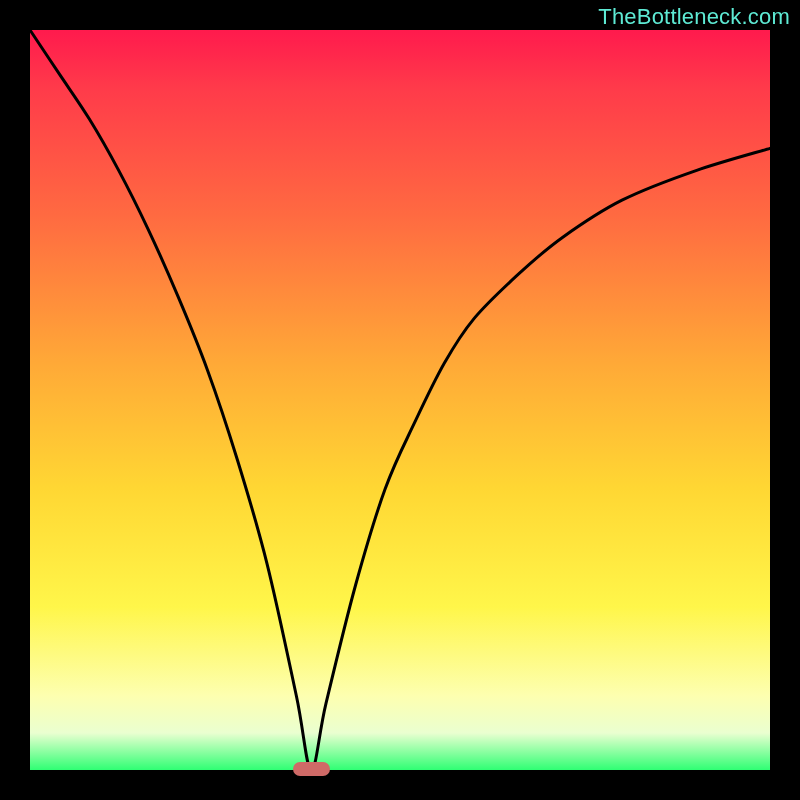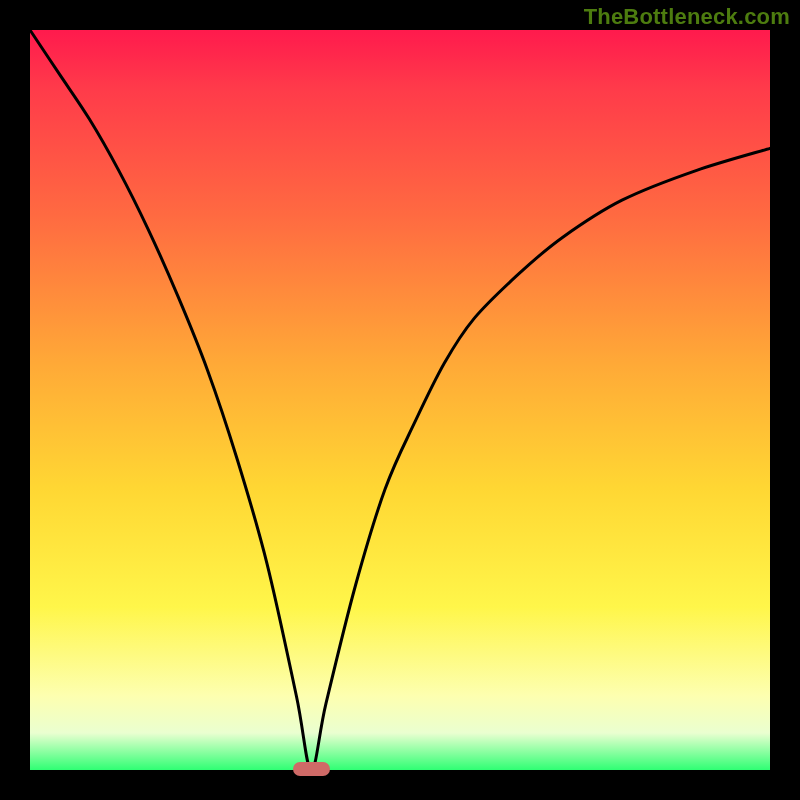--- a/index.html
+++ b/index.html
@@ -36,23 +36,23 @@
       #fff64a 78%,
       #fdffb0 90%,
       #eaffd0 95%,
       #2fff74 100%
     );
   }
   .watermark {
     position: absolute;
     top: 4px;
     right: 10px;
-    color: #4d7c0f;
+    color: #5eead4;
     font-size: 22px;
-    font-weight: 700;
+    font-weight: 400;
     letter-spacing: 0.2px;
     user-select: none;
   }
   svg.curve {
     position: absolute;
     left: 0;
     top: 0;
     width: 740px;
     height: 740px;
     overflow: visible;

